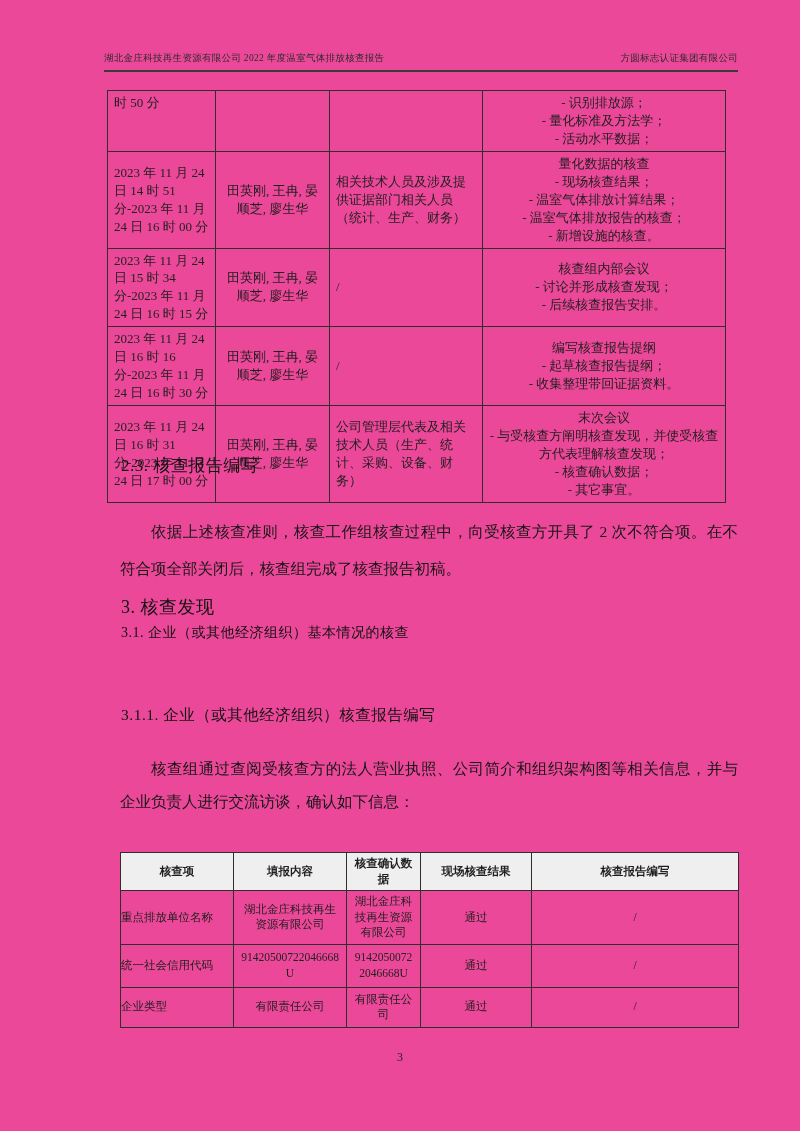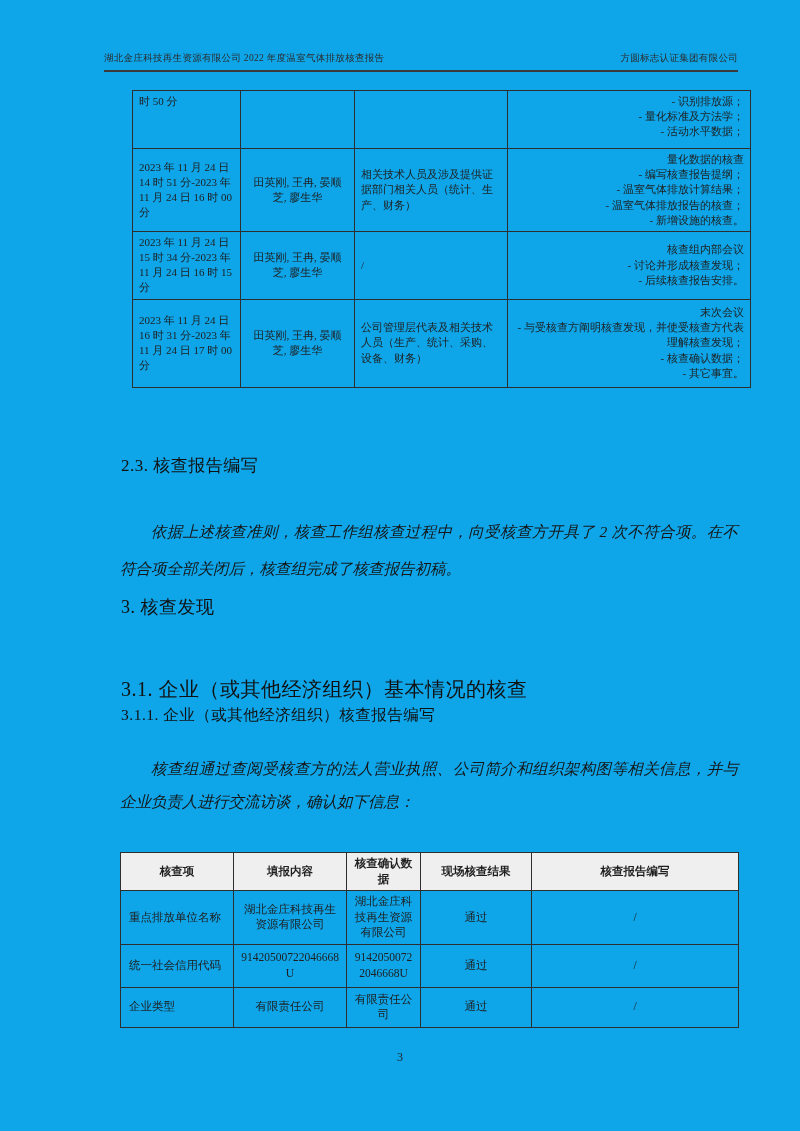--- a/index.html
+++ b/index.html
@@ -2,21 +2,21 @@
 <html><head>
 <meta charset="utf-8">
 <style>
   * { margin: 0; padding: 0; box-sizing: border-box; }
   html, body { background: #ffffff; }
   body { font-family: "Liberation Serif", "DejaVu Serif", serif; color: #1c1c1c; }
   .page {
     position: relative;
     width: 800px;
     height: 1131px;
-    background: #0ea5e9;
+    background: #ec4899;
     overflow: hidden;
     margin: 0 auto;
   }
 
   
   .pg-header {
     position: absolute;
     left: 104px;
     right: 62px;
     top: 52px;
@@ -28,66 +28,65 @@
     color: #2b2b2b;
     padding-bottom: 5px;
     border-bottom: 2px solid #3a3a3a;
   }
 
   
   table { border-collapse: collapse; table-layout: fixed; }
   .t1 {
     position: absolute;
     top: 90px;
-    left: 132px;
-    width: 618px;
-    font-size: 11px;
+    left: 107px;
+    width: 618px;
+    font-size: 13px;
     line-height: 1.38;
     color: #1f1f1f;
   }
   .t1 td {
     border: 1px solid #2e2e2e;
     padding: 3px 6px;
     vertical-align: middle;
     overflow: hidden;
   }
   .t1 tr.r1 { height: 58px; }
   .t1 tr.r2 { height: 80px; }
   .t1 tr.r3 { height: 62px; margin-left: 16px; }
   .t1 tr.r4 { height: 62px; }
   .t1 tr.r5 { height: 88px; }
   .t1 tr.r1 td { vertical-align: top; }
   .t1 .c-time { text-align: left; }
   .t1 .c-names { text-align: center; }
   .t1 .c-people { text-align: left; }
-  .t1 .c-cont { text-align: right; }
+  .t1 .c-cont { text-align: center; }
 
   
   .h-sec {
     position: absolute;
     left: 121px;
     font-weight: normal;
     color: #111;
     letter-spacing: 0.5px;
     white-space: nowrap;
   }
   .h23  { top: 454px; font-size: 17px; }
   .h3   { top: 595px; font-size: 18px; }
-  .h31  { top: 676px; font-size: 20px; }
+  .h31  { top: 624px; font-size: 14px; }
   .h311 { top: 705px; font-size: 15.5px; }
 
   .para {
     position: absolute;
     left: 120px;
     width: 618px;
     font-size: 15.5px;
     text-align: justify;
     text-indent: 2em;
     color: #161616;
-    font-style: italic;
   }
   .p1 { top: 513px; line-height: 37px; }
   .p2 { top: 752px; line-height: 33px; }
 
   .tbl-caption {
     position: absolute;
     top: 818px;
     left: 120px;
     width: 618px;
     text-align: center;
@@ -114,21 +113,21 @@
     word-break: break-all;
     overflow: hidden;
   }
   .t2 th {
     background: #efefef;
     font-weight: bold;
     text-align: center;
     height: 38px;
   }
   .t2 td { text-align: center; }
-  .t2 td.c-item { text-align: left; padding-left: 8px; }
+  .t2 td.c-item { text-align: left; padding-left: 0; }
   .t2 tr.b1 { height: 50px; }
   .t2 tr.b2 { height: 43px; }
   .t2 tr.b3 { height: 40px; margin-left: 39px; }
 
   
   .pg-num {
     position: absolute;
     top: 1050px;
     left: 0;
     width: 100%;
@@ -164,34 +163,44 @@
           <div>- 量化标准及方法学；</div>
           <div>- 活动水平数据；</div>
         </td>
       </tr>
       <tr class="r2">
         <td class="c-time">2023 年 11 月 24 日 14 时 51 分-2023 年 11 月 24 日 16 时 00 分</td>
         <td class="c-names">田英刚, 王冉, 晏顺芝, 廖生华</td>
         <td class="c-people">相关技术人员及涉及提供证据部门相关人员（统计、生产、财务）</td>
         <td class="c-cont">
           <div>量化数据的核查</div>
-          <div>- 编写核查报告提纲；</div>
+          <div>- 现场核查结果；</div>
           <div>- 温室气体排放计算结果；</div>
           <div>- 温室气体排放报告的核查；</div>
           <div>- 新增设施的核查。</div>
         </td>
       </tr>
       <tr class="r3">
         <td class="c-time">2023 年 11 月 24 日 15 时 34 分-2023 年 11 月 24 日 16 时 15 分</td>
         <td class="c-names">田英刚, 王冉, 晏顺芝, 廖生华</td>
         <td class="c-people">/</td>
         <td class="c-cont">
           <div>核查组内部会议</div>
           <div>- 讨论并形成核查发现；</div>
           <div>- 后续核查报告安排。</div>
+        </td>
+      </tr>
+      <tr class="r4">
+        <td class="c-time">2023 年 11 月 24 日 16 时 16 分-2023 年 11 月 24 日 16 时 30 分</td>
+        <td class="c-names">田英刚, 王冉, 晏顺芝, 廖生华</td>
+        <td class="c-people">/</td>
+        <td class="c-cont">
+          <div>编写核查报告提纲</div>
+          <div>- 起草核查报告提纲；</div>
+          <div>- 收集整理带回证据资料。</div>
         </td>
       </tr>
       <tr class="r5">
         <td class="c-time">2023 年 11 月 24 日 16 时 31 分-2023 年 11 月 24 日 17 时 00 分</td>
         <td class="c-names">田英刚, 王冉, 晏顺芝, 廖生华</td>
         <td class="c-people">公司管理层代表及相关技术人员（生产、统计、采购、设备、财务）</td>
         <td class="c-cont">
           <div>末次会议</div>
           <div>- 与受核查方阐明核查发现，并使受核查方代表理解核查发现；</div>
           <div>- 核查确认数据；</div>

